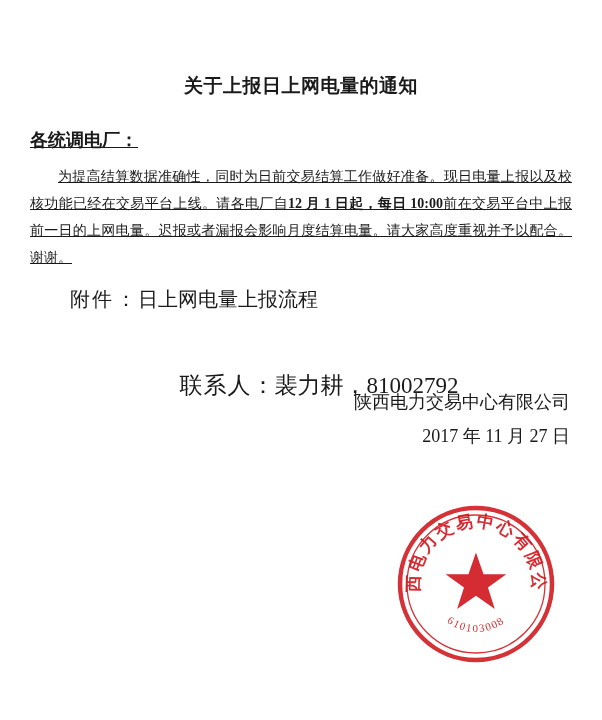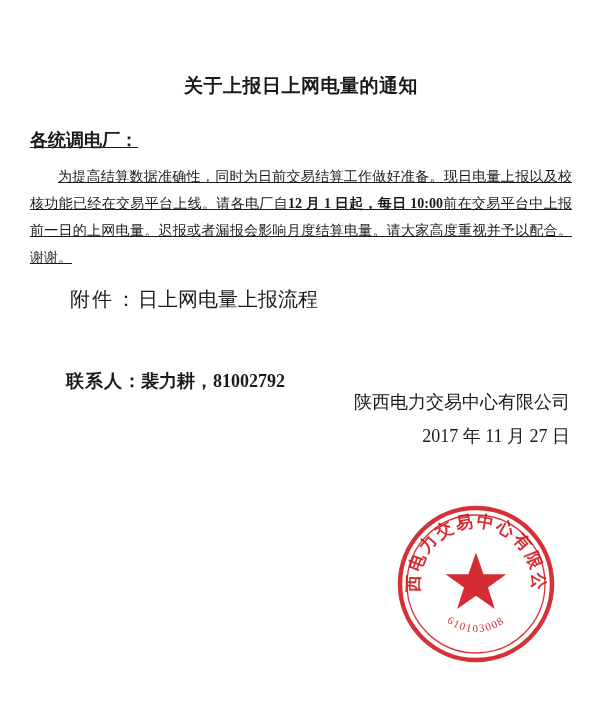--- a/index.html
+++ b/index.html
@@ -55,24 +55,25 @@
     margin: 8px 0 0 0;
     text-indent: 2em;
   }
   .attachment .att-label {
     letter-spacing: 2px;
   }
   .attachment .att-sep {
     padding: 0 2px;
   }
   .contact {
-    font-size: 18px;
-    font-weight: bold;
+    font-size: 23px;
+    font-weight: normal;
     margin: 48px 0 0 36px;
     line-height: 1.7;
+    text-align: center;
   }
   .contact .c-label {
     letter-spacing: 1px;
   }
   .signature-block {
     position: absolute;
     right: 32px;
     bottom: 148px;
     text-align: right;
   }

